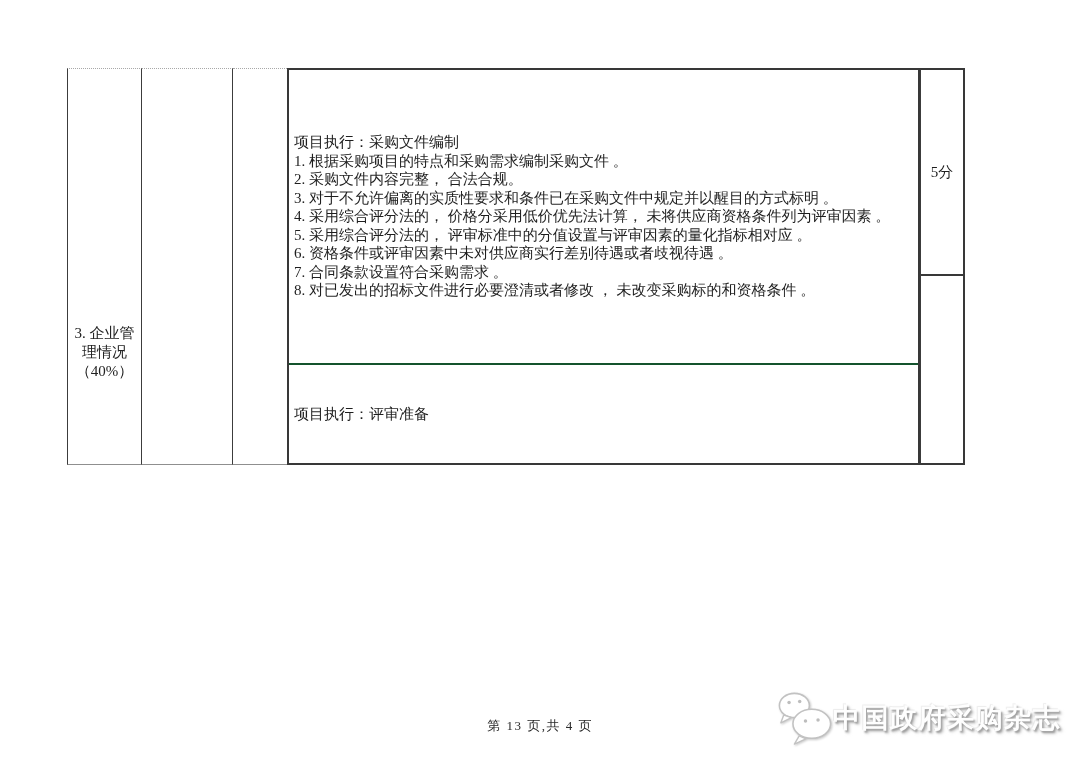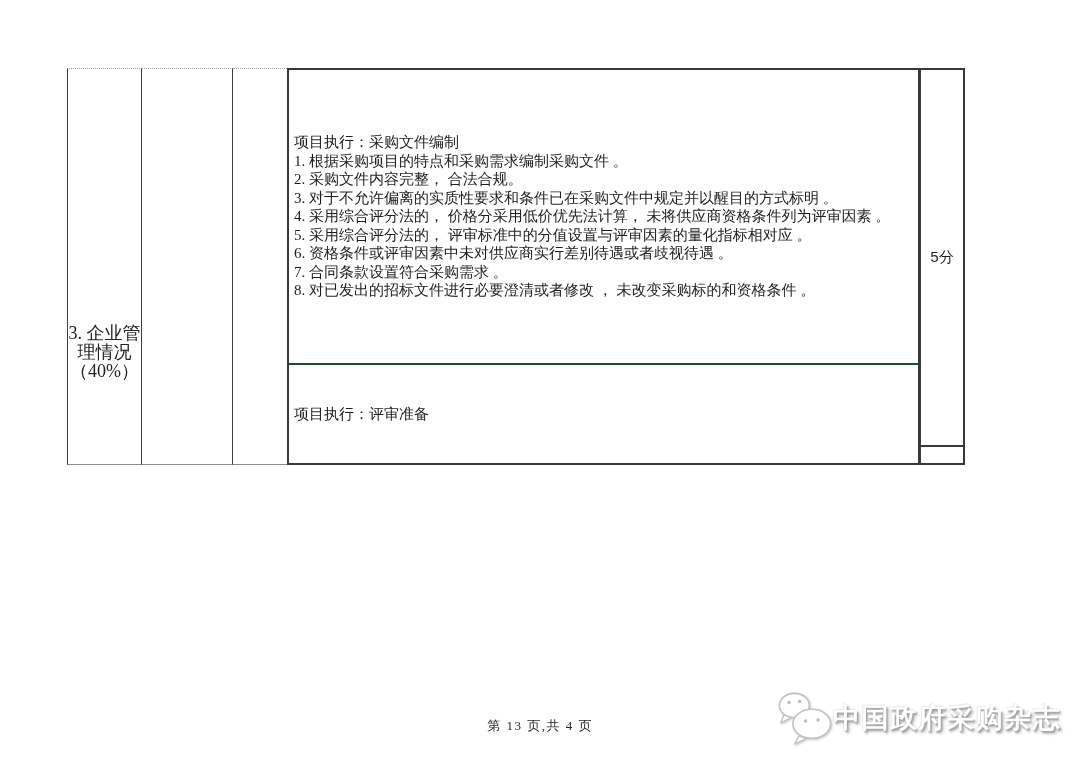--- a/index.html
+++ b/index.html
@@ -16,21 +16,21 @@
     position:absolute; top:0; height:100%;
     border-top:1px dotted #a8a8a8; border-bottom:1px solid #8f8f8f;
     border-right:1px solid #3c3c3c;
   }
   .colA { left:0; width:75px; border-left:1px solid #3c3c3c; }
   .colB { left:75px; width:91px; }
   .colC { left:166px; width:54px; border-right:none; }
 
   .category-text {
     margin-top:255px; width:100%; text-align:center;
-    font-size:18px; line-height:19px; white-space:pre-line; color:#222;
+    font-size:15px; line-height:19px; white-space:pre-line; color:#222;
   }
 
   
   .content-box {
     position:absolute; left:220px; top:0; width:633px; height:100%;
     border:2px solid #383838; background:#fff;
   }
   .crow {
     display:flex; flex-direction:column; justify-content:center;
     padding:2px 8px 2px 5px; font-size:15px; line-height:18.5px; color:#1e1e1e;
@@ -42,21 +42,21 @@
   
   .score-col {
     position:absolute; left:853px; top:0; width:45px; height:100%;
     border-top:2px solid #383838; border-bottom:2px solid #383838;
     border-right:2px solid #383838; border-left:1px solid #3c3c3c;
   }
   .score-cell {
     display:flex; align-items:center; justify-content:center;
     font-size:15px; color:#1e1e1e;
   }
-  .score1 { height:377px; border-bottom:2px solid #383838;font-family:Liberation Mono, monospace; }
+  .score1 { height:206px; border-bottom:2px solid #383838; }
   .score2 { height:100px; }
 
   
   .footer {
     position:absolute; left:0; top:717px; width:100%;
     text-align:center; font-size:13px; letter-spacing:1.5px; color:#2a2a2a;
   }
 
   
   .watermark {

